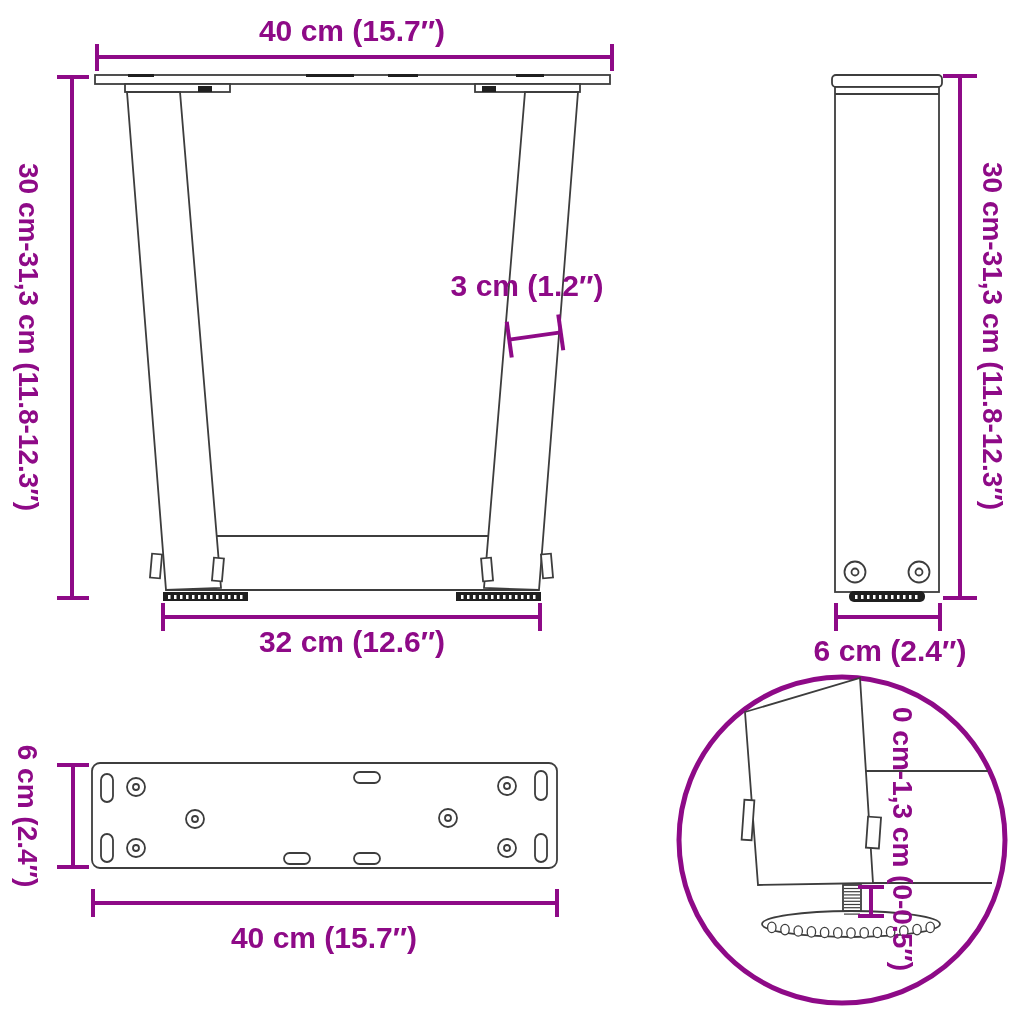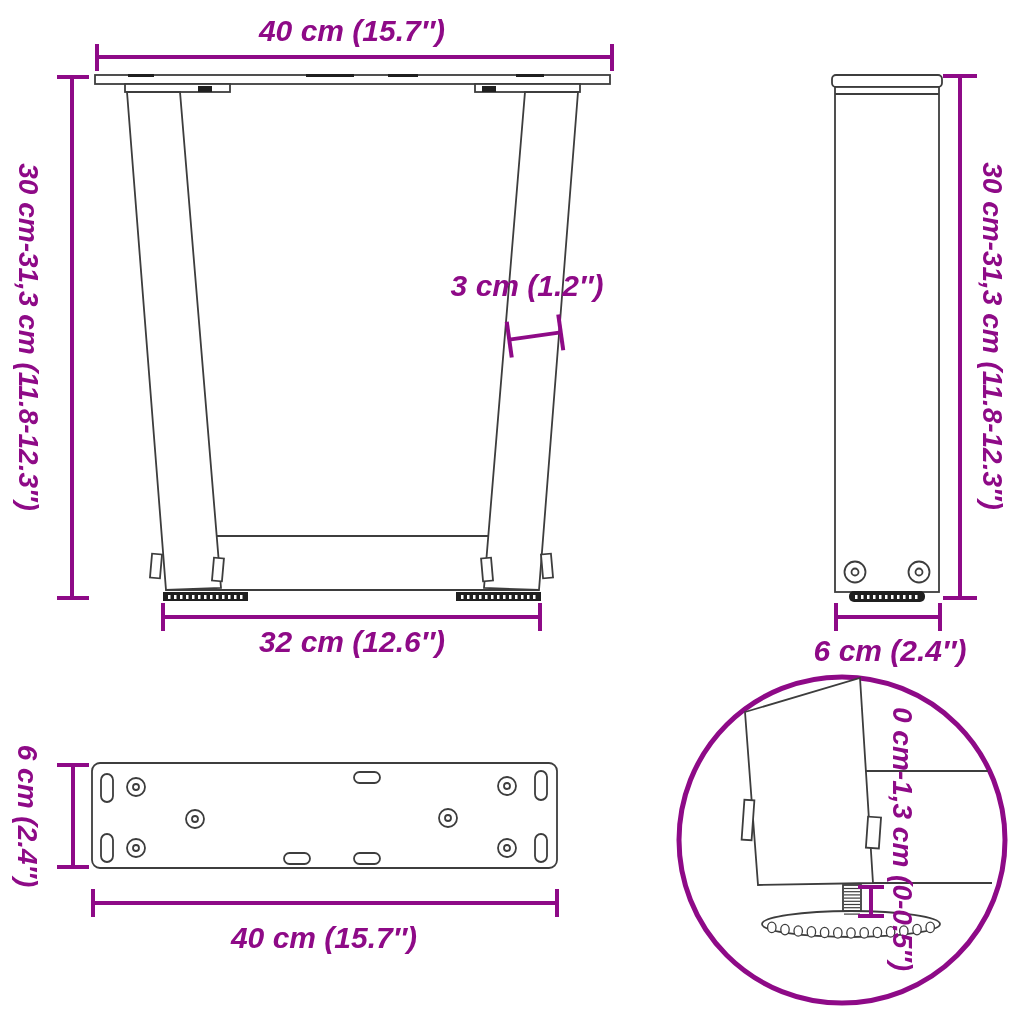--- a/index.html
+++ b/index.html
@@ -1,16 +1,16 @@
 <!DOCTYPE html>
 <html><head>
 <meta charset="utf-8">
 <style>
   html,body{margin:0;padding:0;background:#ffffff;}
-  .canvas{position:relative;width:1024px;height:1024px;background:#ffffff;overflow:hidden;font-style:italic;}
+  .canvas{position:relative;width:1024px;height:1024px;background:#ffffff;overflow:hidden;}
   svg{display:block;}
   text.dim{
     font-family:"Liberation Sans", sans-serif;
     font-weight:bold;
     font-size:30px;
     fill:#8E0A87;
     text-anchor:middle;
   }
   text.dim-v{
     font-family:"Liberation Sans", sans-serif;

